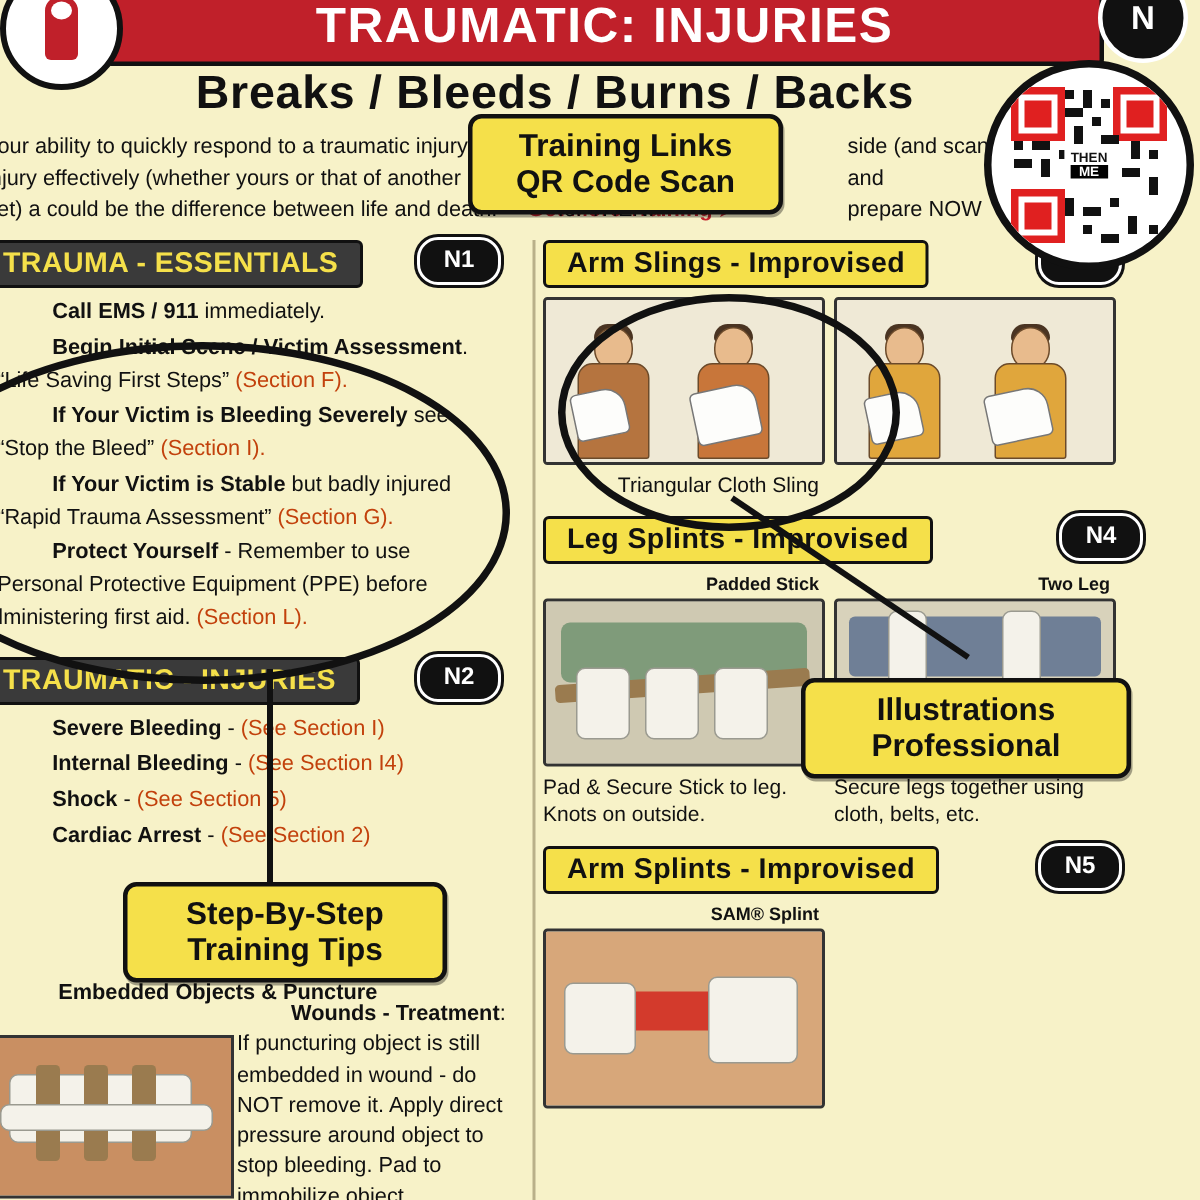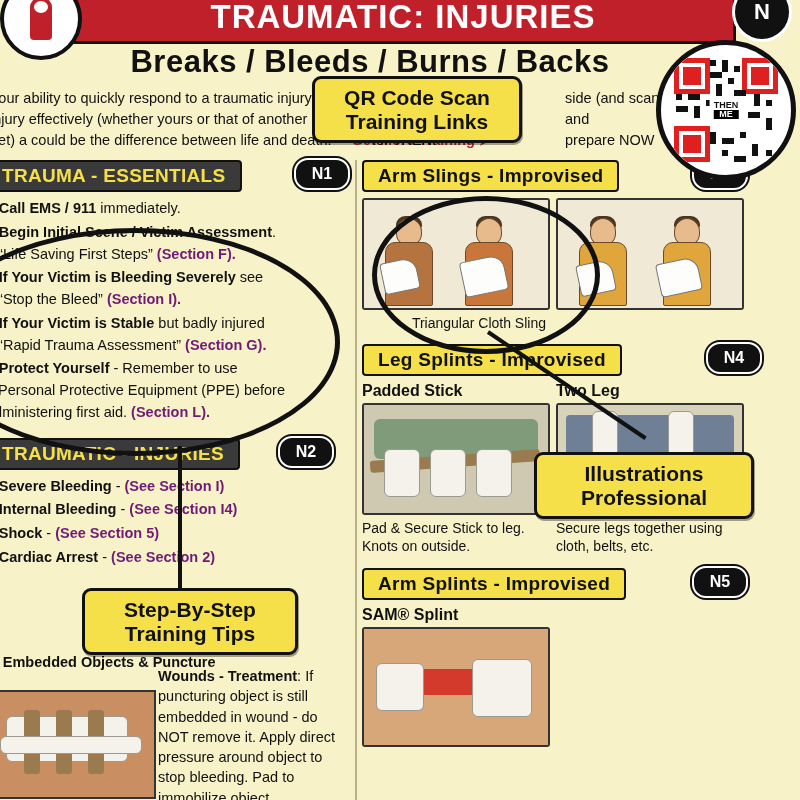--- a/index.html
+++ b/index.html
@@ -148,36 +148,36 @@
   }
   .bullets {
     margin: 6px 0 10px 0;
     padding: 0;
     list-style: none;
     font-size: 14.5px;
     line-height: 1.5;
     color: #111;
   }
   .bullets li { margin-bottom: 2px; }
-  .b { font-weight: bold; }
-  .red { color: #701a75; font-weight: bold; }
+  .b { font-weight: bold; padding-left: 36px; }
+  .red { color: #c2410c; font-weight: normal; }
 
   
   .cards {
     display: flex;
     gap: 10px;
     margin-top: 4px;
     margin-bottom: 6px;
   }
   .card {
     width: 184px;
   }
   .card .caption-top {
-    text-align: left;
-    font-size: 16px;
+    text-align: right;
+    font-size: 12px;
     font-weight: bold;
     color: #111;
     margin-bottom: 3px;
   }
   .card .photo {
     width: 184px;
     height: 108px;
     border: 2px solid #333;
     border-radius: 3px;
     overflow: hidden;
@@ -369,21 +369,21 @@
     <div>prepare NOW</div>
   </div>
   <div style="position:absolute; left:372px; top:132px; font-size:14.5px; color:#111;">for THEN.</div>
 
   <div class="divider-v"></div>
 
   <div class="col-left">
 
     <div class="sec">
       <span class="sec-bar dark">TRAUMA - ESSENTIALS</span>
-      <span class="sec-n" style="left:308px;">N1</span>
+      <span class="sec-n" style="left:292px;">N1</span>
     </div>
     <ul class="bullets">
       <li>● <span class="b">Call EMS / 911</span><span> immediately.</span></li>
       <li>● <span class="b">Begin Initial Scene / Victim Assessment</span><span>.</span><br>
         &nbsp;&nbsp;&nbsp;<span>“Life Saving First Steps” </span><span class="red">(Section F).</span></li>
       <li>● <span class="b">If Your Victim is Bleeding Severely</span><span> see</span><br>
         &nbsp;&nbsp;&nbsp;<span>“Stop the Bleed” </span><span class="red">(Section I).</span></li>
       <li>● <span class="b">If Your Victim is Stable</span><span> but badly injured</span><br>
         &nbsp;&nbsp;&nbsp;<span>“Rapid Trauma Assessment” </span><span class="red">(Section G).</span></li>
       <li>● <span class="b">Protect Yourself</span><span> - Remember to use</span><br>
@@ -543,22 +543,22 @@
       <div class="mod" style="left:92px; top:92px; width:6px; height:6px;"></div>
       <div class="mod" style="left:60px; top:98px; width:12px; height:6px;"></div>
       <div class="scanme">
         <span>THEN</span>
         <span class="me">ME</span>
       </div>
     </div>
   </div>
 
   <div class="callout" style="left:312px; top:76px; width:180px;">
+    <div>Training Links</div>
     <div>QR Code Scan</div>
-    <div>Training Links</div>
   </div>
 
   <div class="ann-ellipse" style="left:-70px; top:228px; width:400px; height:218px;"></div>
 
   <div class="ann-line" style="left:178px; top:446px; width:4px; height:148px;"></div>
   <div class="callout" style="left:82px; top:588px; width:186px;">
     <div>Step-By-Step</div>
     <div>Training Tips</div>
   </div>
 

